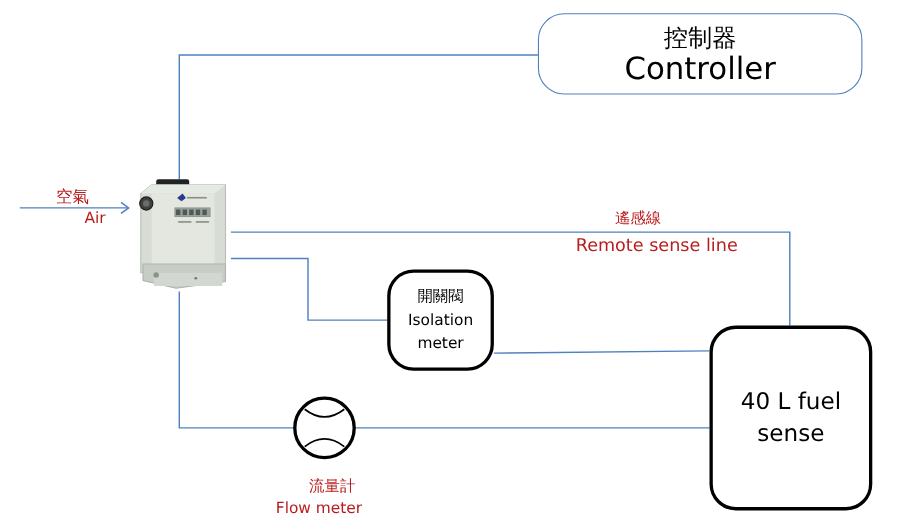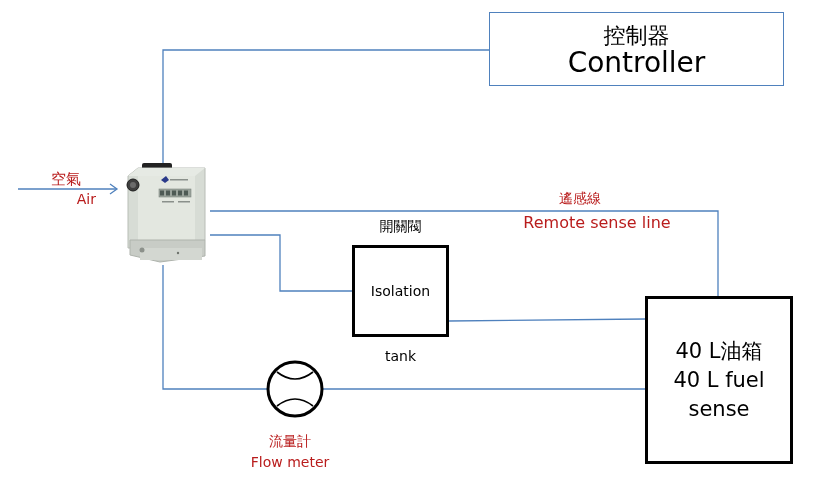--- a/index.html
+++ b/index.html
@@ -1,33 +1,33 @@
 <!DOCTYPE html>
 <html><head>
   <meta charset="utf-8">
   <style>
     html, body { margin: 0; padding: 0; background: #ffffff; }
     body { width: 818px; height: 482px; position: relative; overflow: hidden;
            font-family: "DejaVu Sans", "Liberation Sans", sans-serif; color: #000; }
     #canvas { position: absolute; left: 0; top: 0; width: 818px; height: 482px; }
     .lbl { position: absolute; text-align: center; white-space: nowrap; color: #b91c1c; }
     .box { position: absolute; box-sizing: border-box; background: #fff;
-           display: flex; flex-direction: column; align-items: center; justify-content: center; }
+           display: flex; flex-direction: column; align-items: center; justify-content: center; border-radius: 24px; }
     .controller { left: 489px; top: 12px; width: 295px; height: 74px; border: 1px solid #4f81bd; }
     .controller .zh { font-size: 22px; line-height: 28px; }
     .controller .en { font-size: 28px; line-height: 26px; }
-    .valve { left: 352px; top: 245px; width: 97px; height: 92px; border: 3px solid #000; gap: 44px; }
+    .valve { left: 352px; top: 245px; width: 97px; height: 92px; border: 3px solid #000; }
     .valve .t { font-size: 14px; line-height: 21px; }
     .tank { left: 645px; top: 296px; width: 148px; height: 168px; border: 3px solid #000; }
     .tank .t { font-size: 21px; line-height: 29px; }
     .air-zh { left: 36px; top: 170px; width: 60px; font-size: 15px; }
     .air-en { left: 36px; top: 191px; width: 60px; font-size: 14px; text-align: right; }
     .rs-zh { left: 540px; top: 190px; width: 80px; font-size: 14px; }
     .rs-en { left: 522px; top: 213px; width: 150px; font-size: 16px; }
-    .fm-zh { left: 240px; top: 433px; width: 100px; font-size: 14px; }
+    .fm-zh { left: 252px; top: 433px; width: 100px; font-size: 14px; }
     .fm-en { left: 230px; top: 454px; width: 120px; font-size: 14px; }
   </style>
 </head>
 <body>
 
 <svg id="canvas" viewBox="0 0 818 482" xmlns="http://www.w3.org/2000/svg">
 
   <g stroke="#4f81bd" stroke-width="1.3" fill="none">
     <polyline points="163,163 163,50 489,50"></polyline>
     <polyline points="210,211 718,211 718,296"></polyline>
@@ -76,23 +76,22 @@
 
 <div class="lbl air-zh">空氣</div>
 <div class="lbl air-en">Air</div>
 
 <div class="lbl rs-zh">遙感線</div>
 <div class="lbl rs-en">Remote sense line</div>
 
 <div class="box valve">
   <div class="t">開關閥</div>
   <div class="t">Isolation</div>
-  <div class="t">tank</div>
+  <div class="t">meter</div>
 </div>
 
 <div class="box tank">
-  <div class="t">40 L油箱</div>
   <div class="t">40 L fuel</div>
   <div class="t">sense</div>
 </div>
 
 <div class="lbl fm-zh">流量計</div>
 <div class="lbl fm-en">Flow meter</div>
 
 </body></html>

